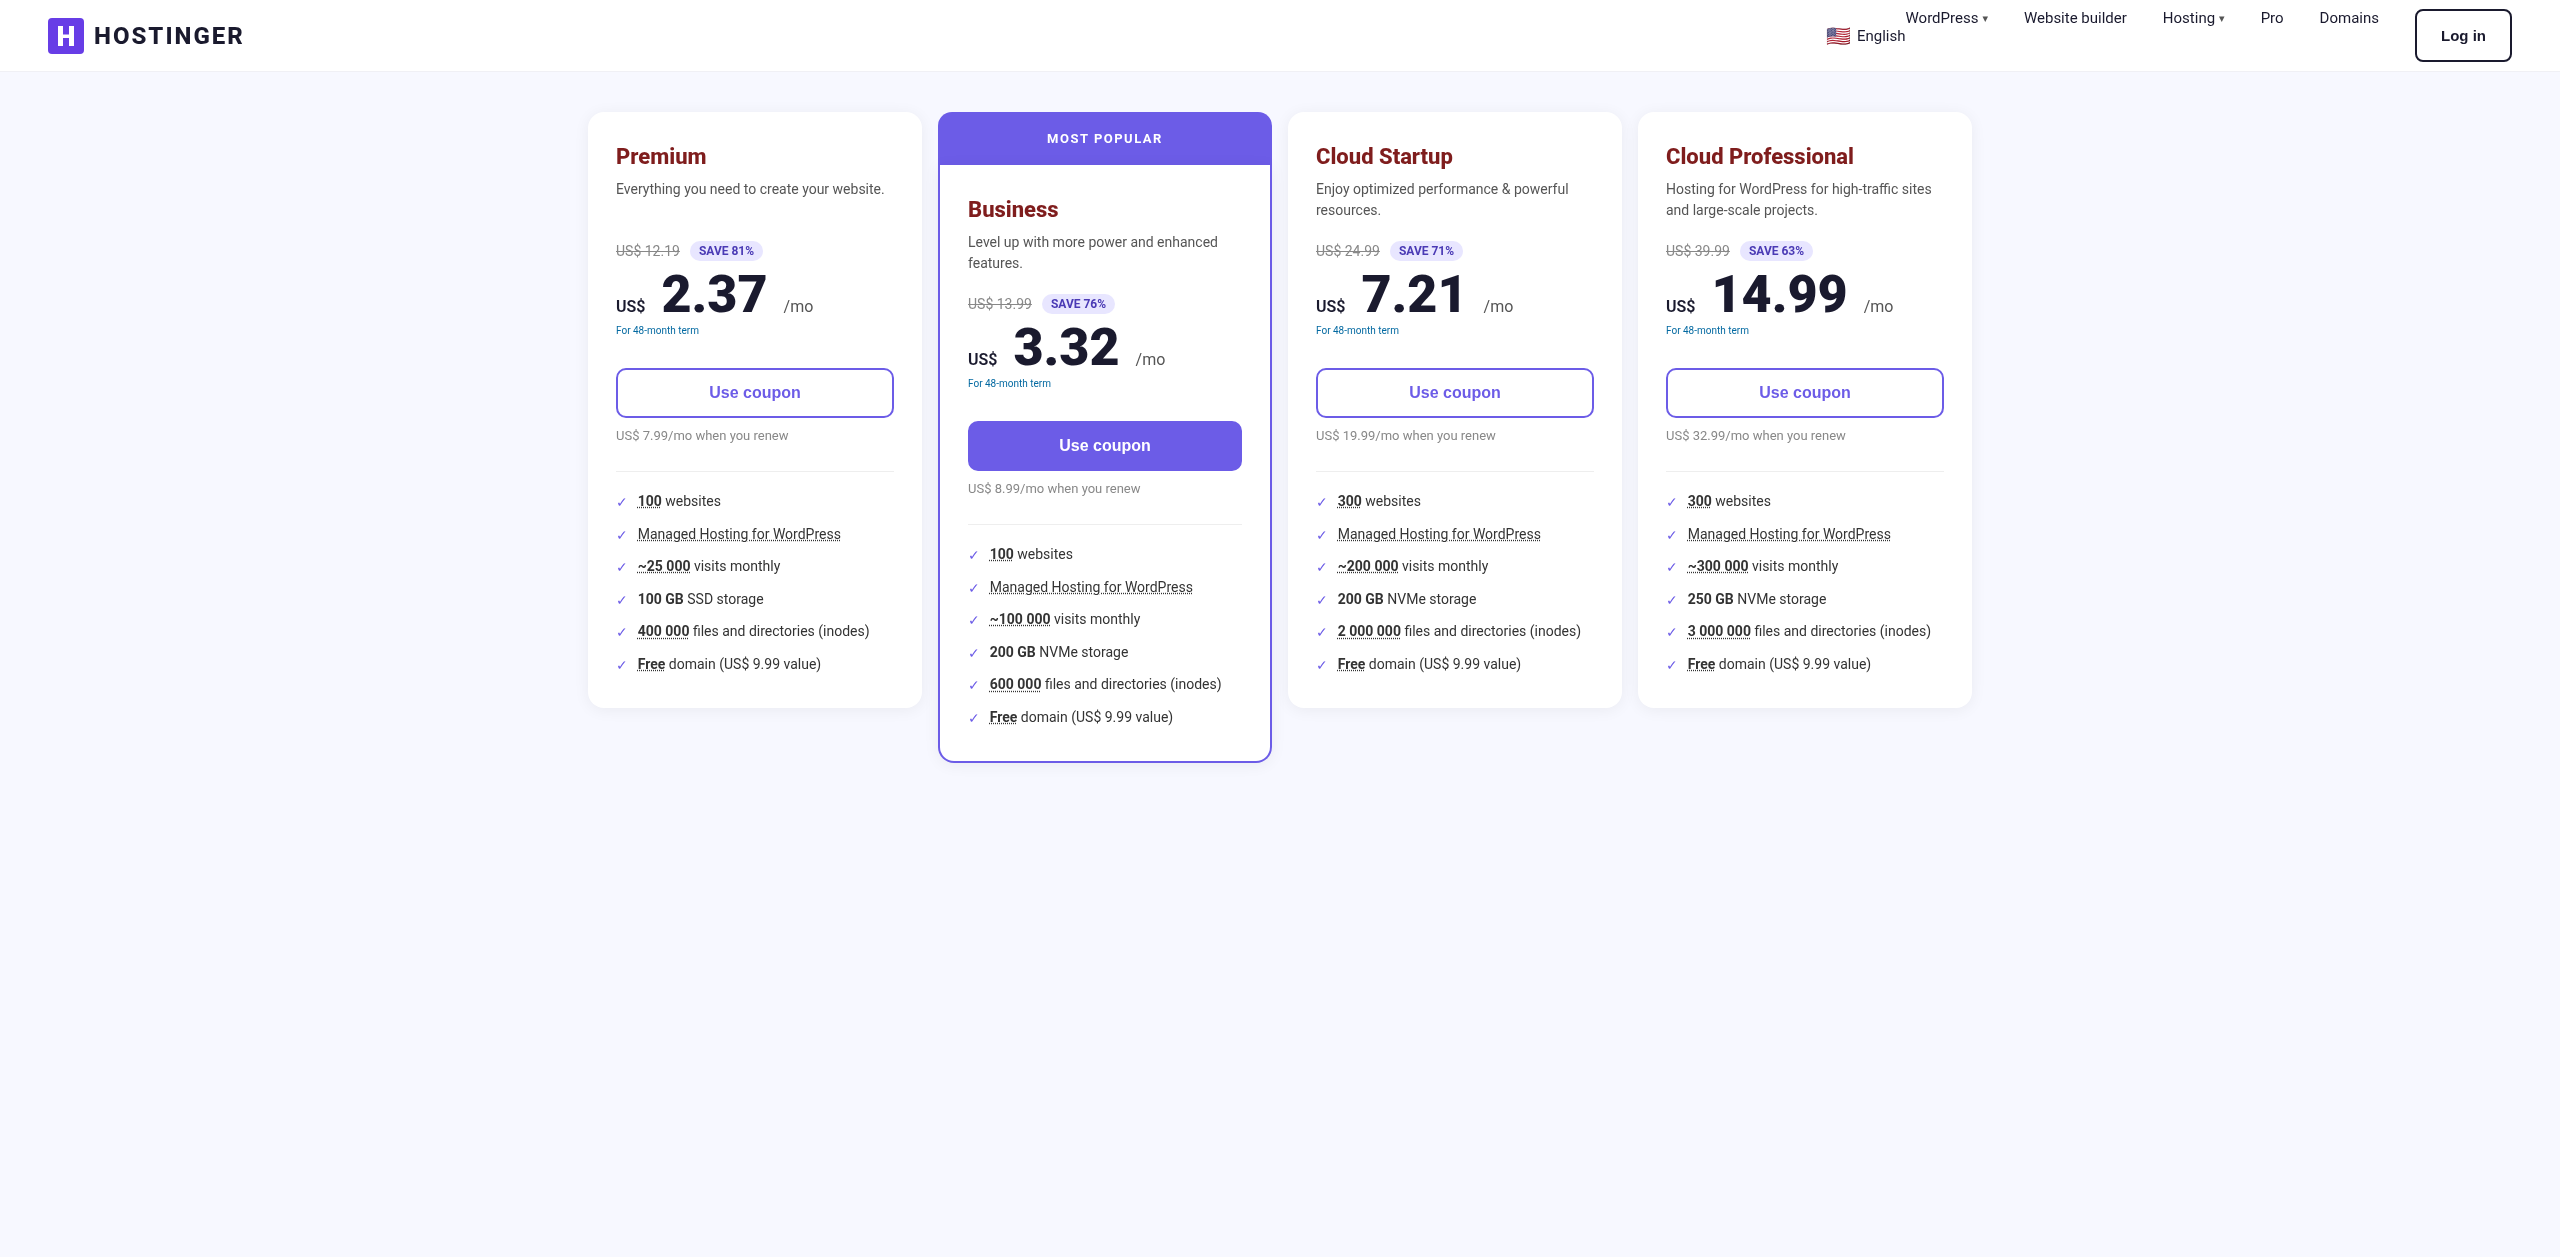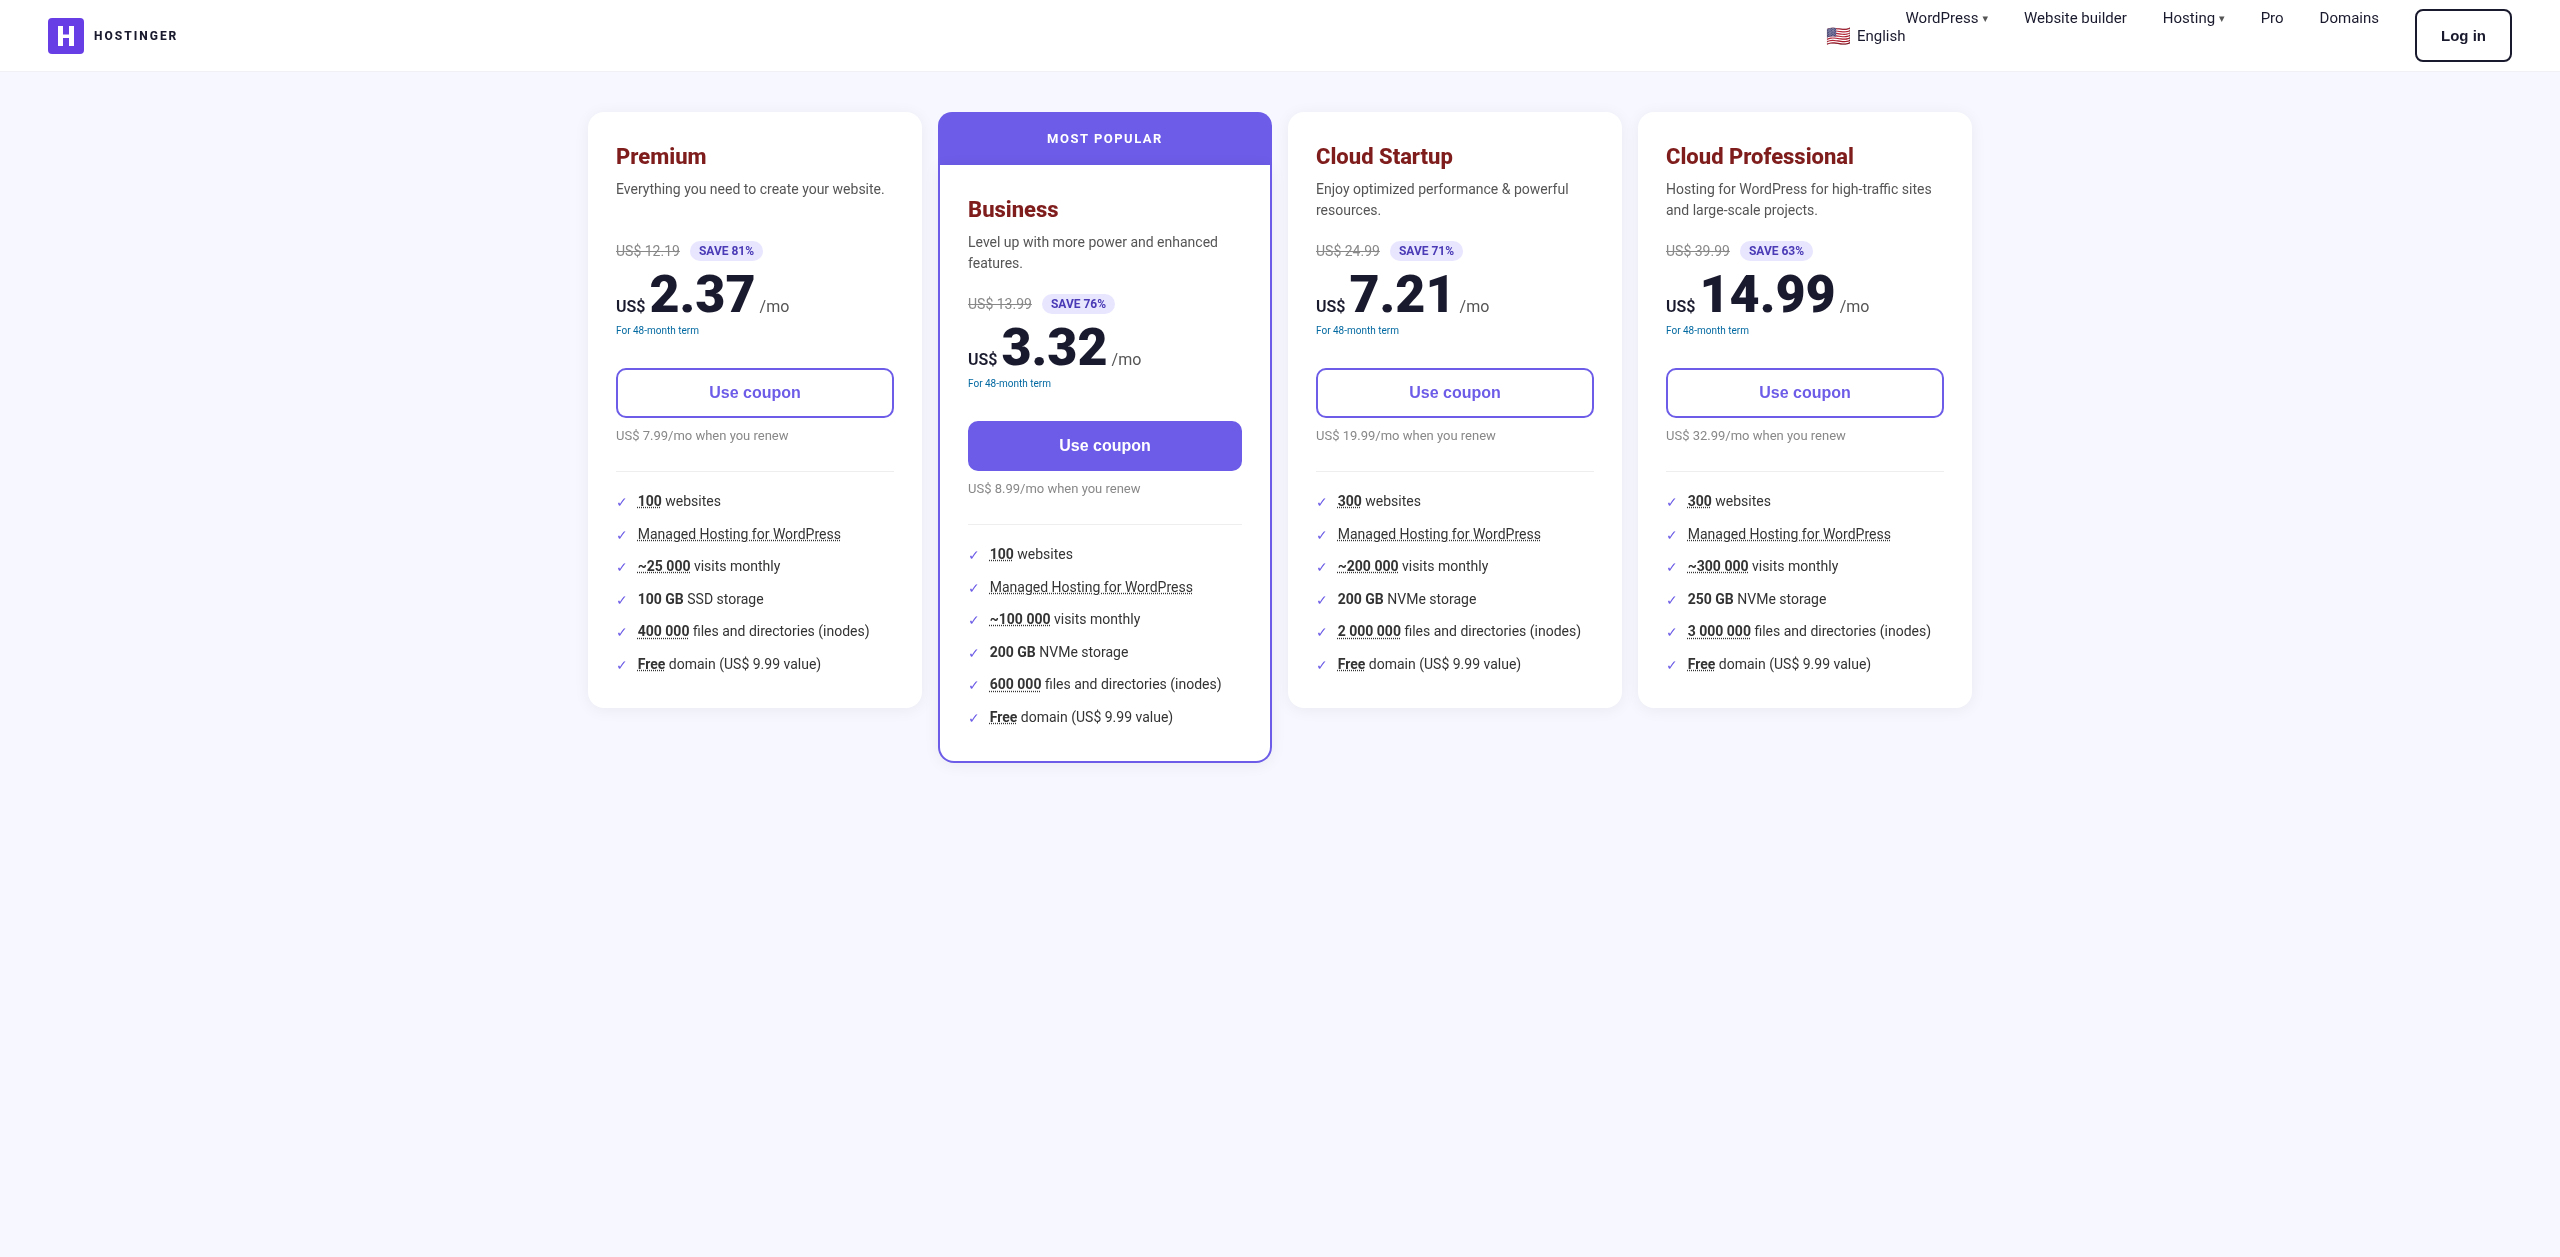--- a/index.html
+++ b/index.html
@@ -25,21 +25,21 @@
       align-items: center;
       gap: 10px;
       margin-right: auto;
     }
     .logo-mark {
       width: 36px;
       height: 36px;
     }
     .logo-text {
       font-weight: 800;
-      font-size: 12px;
+      font-size: 24px;
       letter-spacing: 2px;
       color: #1a1a2e;
       text-align: center;
     }
     .nav-lang {
       display: flex;
       align-items: center;
       gap: 6px;
       font-size: 15px;
       color: #1a1a2e;
@@ -159,21 +159,21 @@
       background: #e8e6ff;
       color: #4a3ab5;
       font-size: 12px;
       font-weight: 700;
       padding: 3px 9px;
       border-radius: 20px;
     }
     .current-price {
       display: flex;
       align-items: baseline;
-      gap: 4px;
+      gap: 16px;
       margin-bottom: 4px;
     }
     .price-currency {
       font-size: 16px;
       font-weight: 600;
       color: #1a1a2e;
     }
     .price-amount {
       font-size: 52px;
       font-weight: 900;

